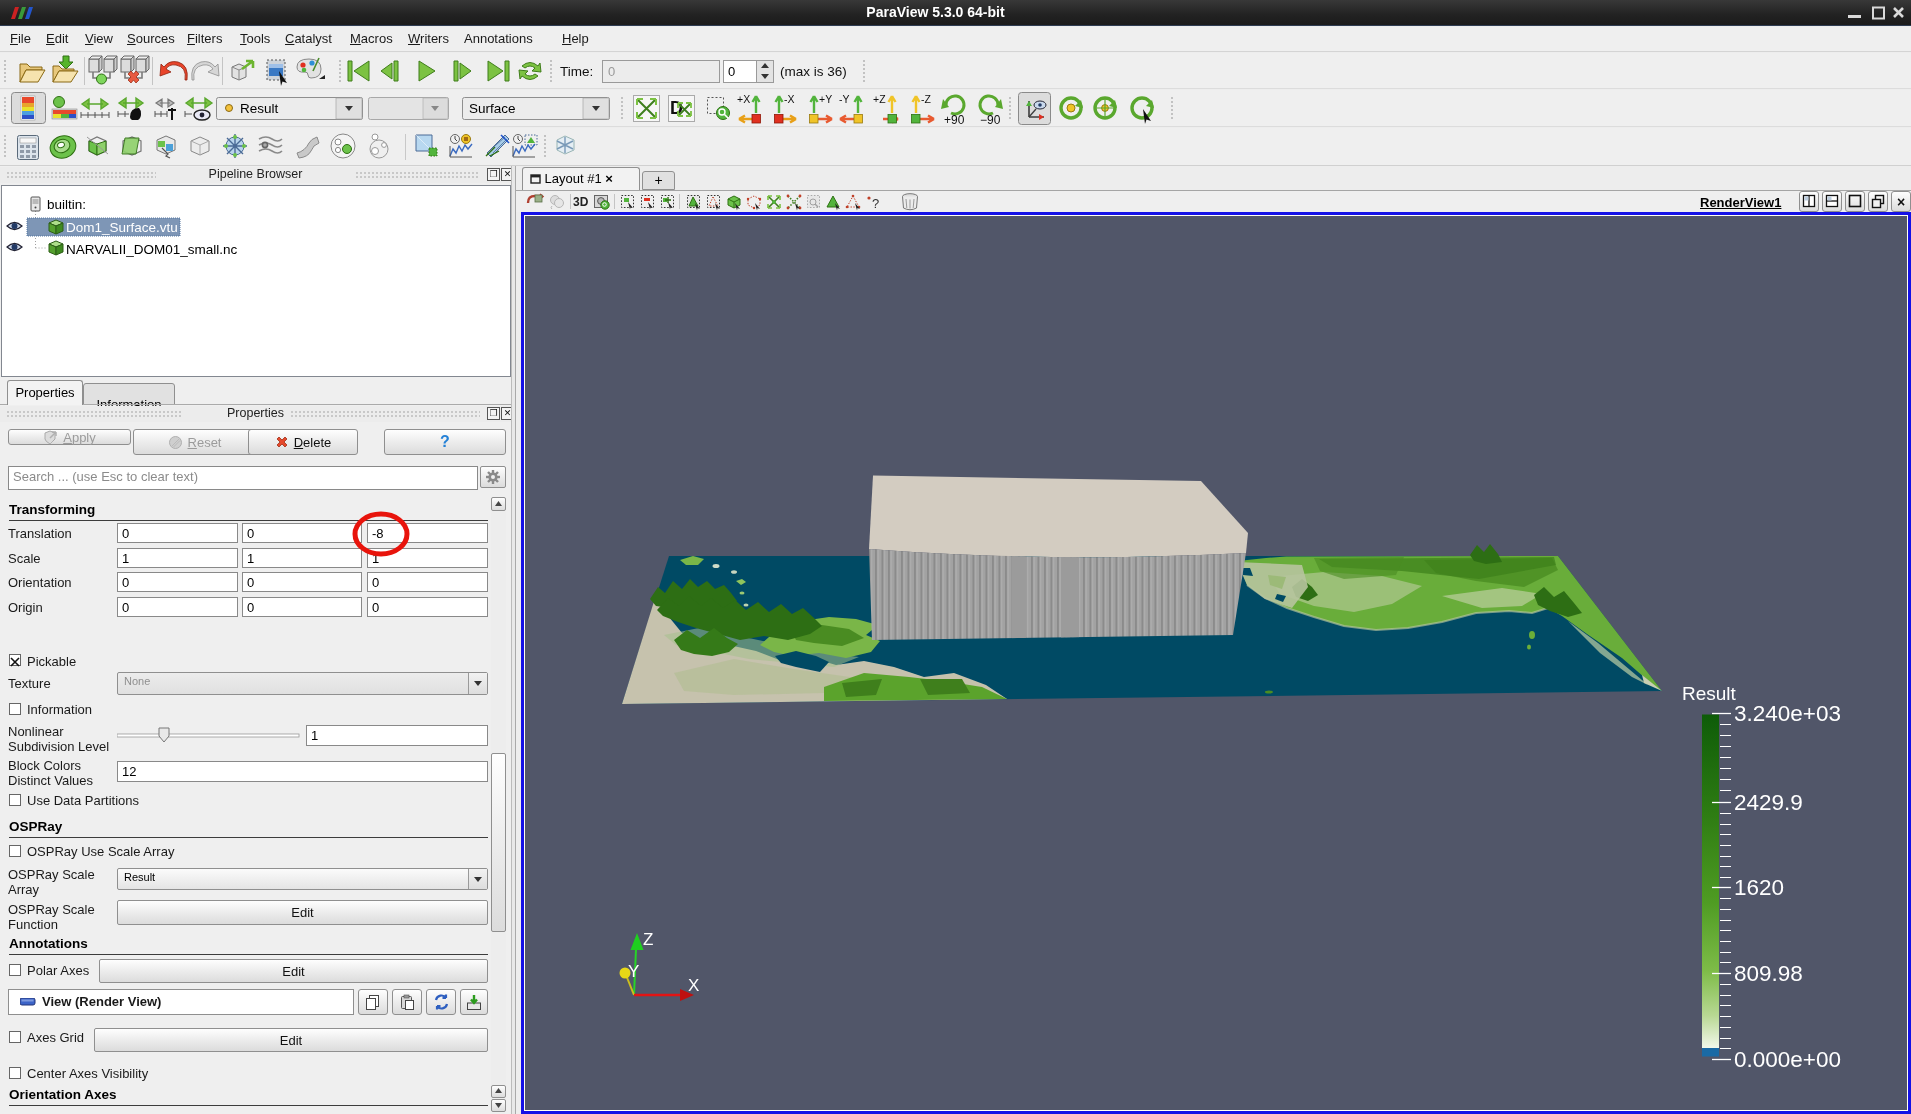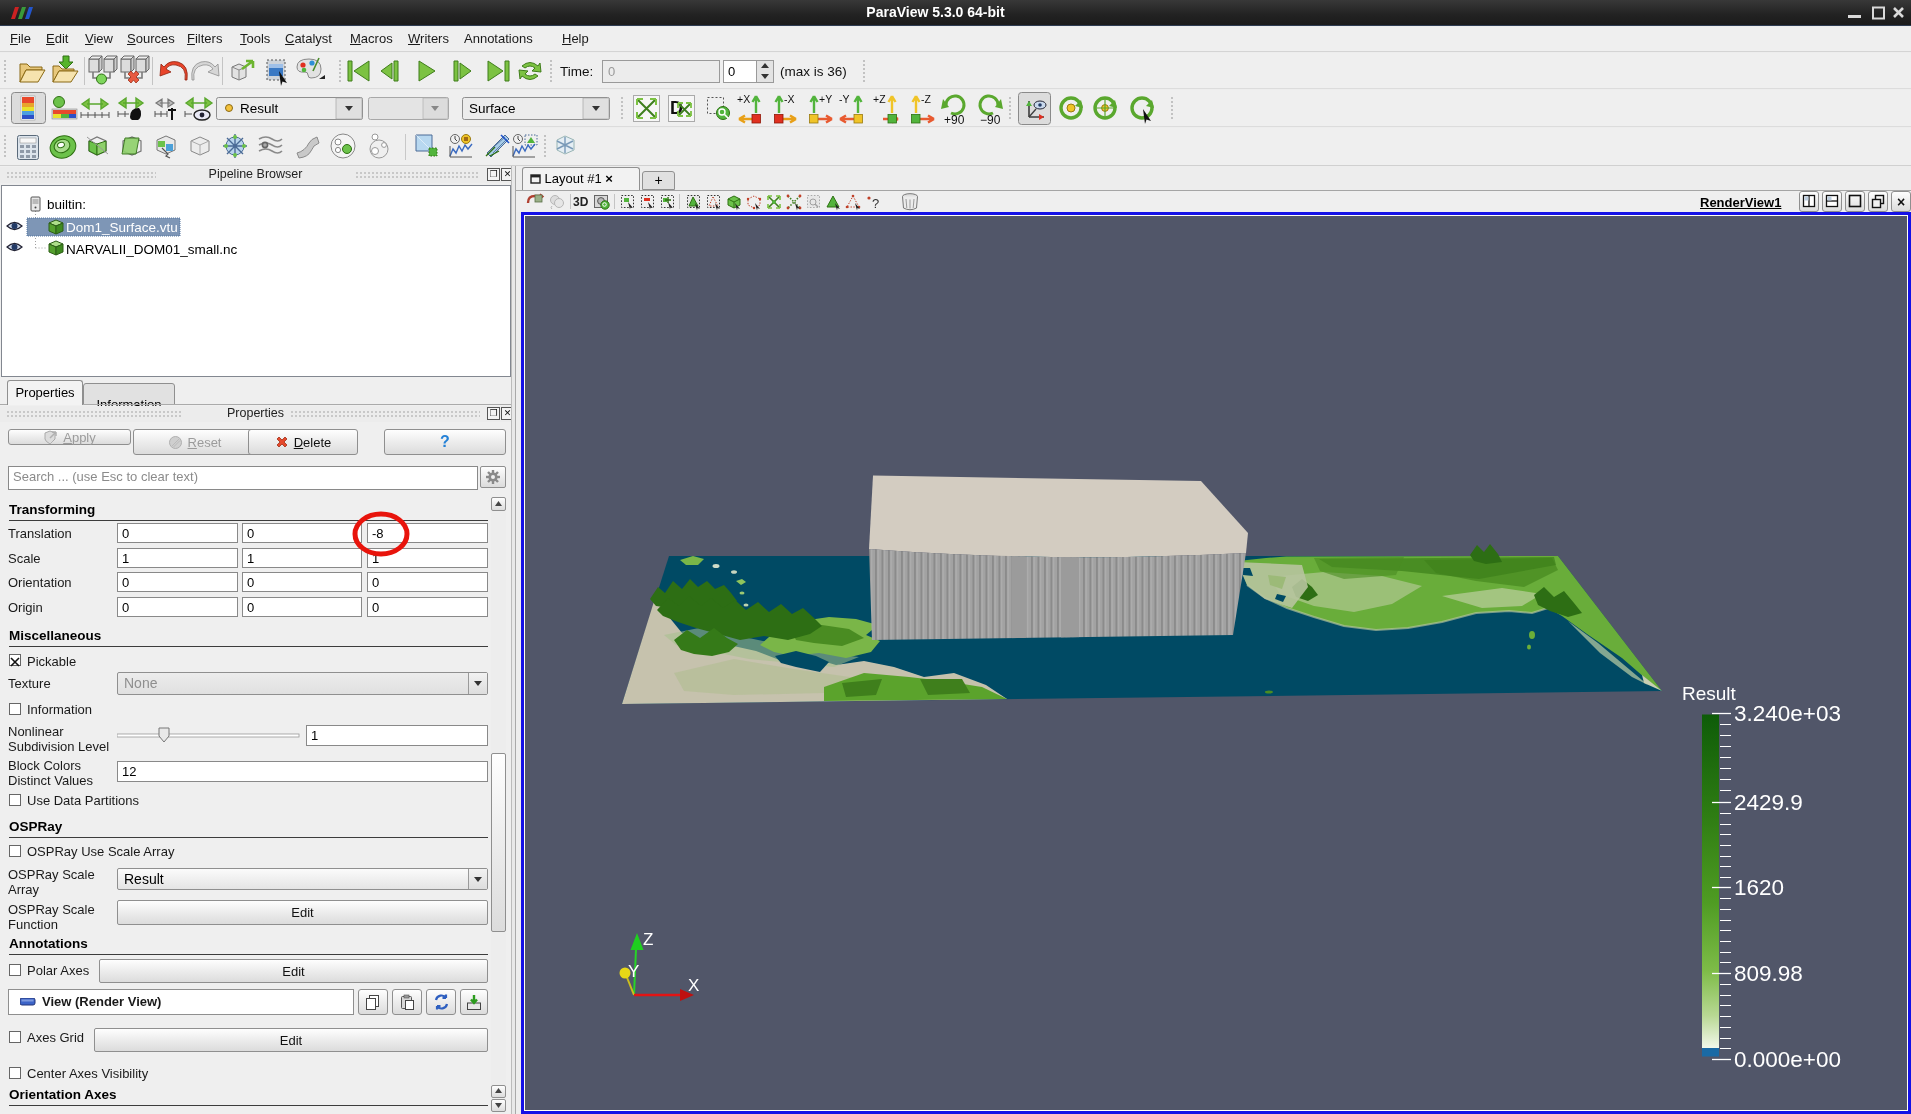--- a/index.html
+++ b/index.html
@@ -15,21 +15,21 @@
 .hdl{position:absolute;top:6px;width:5px;height:24px;background-image:radial-gradient(#c2c2c2 1px,transparent 1.2px);background-size:4px 4px}
 #leftpanel{position:absolute;left:0;top:166px;width:516px;height:948px;background:#efefef;font-size:13px}
 .panelhdr{position:absolute;left:0;width:511px;height:16px;background:#ececec;text-align:center;font-size:12.5px;color:#222}
 .panelhdr .dots{position:absolute;top:4px;height:8px;background-image:radial-gradient(#c8c8c8 0.8px,transparent 1px);background-size:4px 4px}
 .phbtn{position:absolute;top:1px;width:13px;height:13px;border:1px solid #555;background:#f4f4f4;font-size:9px;line-height:11px;text-align:center;color:#111}
 .btn{position:absolute;background:linear-gradient(#fefefe,#eee 45%,#dcdcdc);border:1px solid #8f8f8f;border-radius:3px;text-align:center;font-size:13px;color:#111;display:flex;align-items:center;justify-content:center;gap:5px;white-space:nowrap}
 .field{position:absolute;background:#fff;border:1px solid #898989;font-size:13px;color:#000;padding:2px 0 0 4px}
 .cb{position:absolute;width:12px;height:12px;background:#fff;border:1px solid #666}
 .lbl{position:absolute;color:#1a1a1a;font-size:13px}
 .sechdr{position:absolute;left:9px;width:479px;font-weight:bold;font-size:13.5px;color:#000;border-bottom:1px solid #3c3c3c;padding-bottom:3px}
-.combo{position:absolute;background:linear-gradient(#fbfbfb,#e4e4e4);border:1px solid #8f8f8f;border-radius:2px;font-size:14px;color:#000;padding:2px 0 0 6px}
+.combo{position:absolute;background:linear-gradient(#fbfbfb,#e4e4e4);border:1px solid #8f8f8f;border-radius:2px;font-size:11px;color:#000;padding:2px 0 0 6px}
 .combo .arr{position:absolute;right:0;top:0;bottom:0;width:19px;border-left:1px solid #9a9a9a;background:linear-gradient(#f2f2f2,#ddd)}
 .combo .arr:after{content:"";position:absolute;left:5px;top:8px;border:4px solid transparent;border-top:5px solid #333}
 #splitter{position:absolute;left:511px;top:166px;width:5px;height:948px;background:#e8e8e8;border-left:1px solid #bbb;border-right:1px solid #a9a9a9}
 #rightarea{position:absolute;left:516px;top:166px;width:1395px;height:948px;background:#ededed}
 #viewport{position:absolute;left:5px;top:46px;width:1390px;height:902px;border:3px solid #1411e6;background:#fffff4}
 #viewport svg{display:block}
 </style></head>
 <body>
 
 <div id="titlebar">
@@ -557,21 +557,20 @@
  <div class="field" style="left:367px;top:406px;width:121px;height:20px">0</div>
  <span class="lbl" style="left:8px;top:434px">Origin</span>
  <div class="field" style="left:117px;top:431px;width:121px;height:20px">0</div>
  <div class="field" style="left:242px;top:431px;width:120px;height:20px">0</div>
  <div class="field" style="left:367px;top:431px;width:121px;height:20px">0</div>
 
  <svg class="abs" style="left:346px;top:341px;z-index:5" width="70" height="55">
       <ellipse cx="35" cy="27" rx="26" ry="20" fill="none" stroke="#e8140c" stroke-width="5"></ellipse>
     </svg>
 
- <div class="sechdr" style="top:462px">Miscellaneous</div>
  <div class="cb" style="left:9px;top:488px"><svg width="10" height="10" style="margin:-1px 0 0 0">
         <path d="M1,1 L9,9 M9,1 L1,9" stroke="#111" stroke-width="1.6"></path>
       </svg></div>
  <span class="lbl" style="left:27px;top:488px">Pickable</span>
  <span class="lbl" style="left:8px;top:510px">Texture</span>
  <div class="combo" style="left:117px;top:506px;width:371px;height:23px;background:linear-gradient(#ececec,#e0e0e0);color:#8f8f8f">None<div class="arr"></div></div>
 
  <div class="cb" style="left:9px;top:537px"></div>
  <span class="lbl" style="left:27px;top:536px">Information</span>
  <span class="lbl" style="left:8px;top:558px">Nonlinear<br>Subdivision Level</span>

